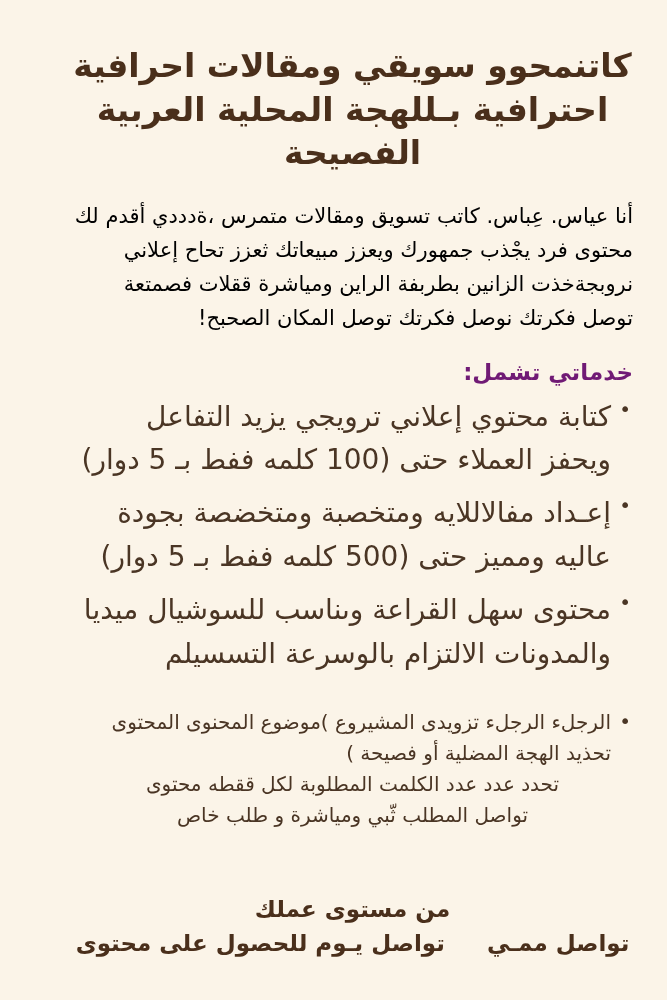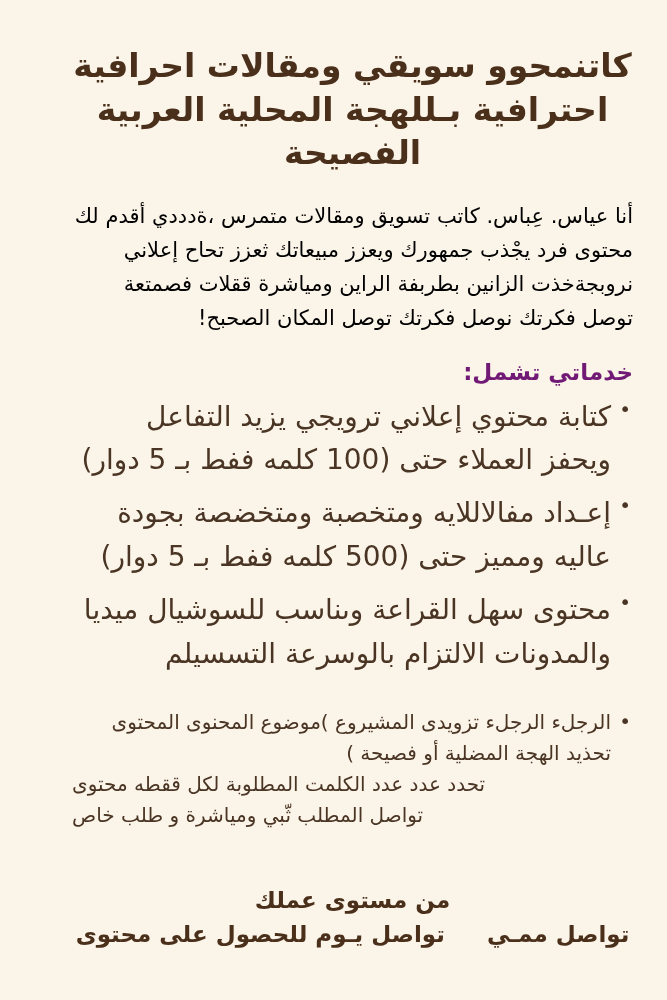--- a/index.html
+++ b/index.html
@@ -11,21 +11,21 @@
     height: 1000px;
     background: #fbf4e8;
     font-family: "DejaVu Sans", sans-serif;
     color: #3b2a1d;
     overflow: hidden;
   }
   .page {
     box-sizing: border-box;
     width: 629px;
     height: 1000px;
-    padding: 38px 34px 35px 34px;
+    padding: 38px 34px 26px 34px;
     display: flex;
     flex-direction: column;
   }
   .headline {
     text-align: center;
     font-size: 33px;
     line-height: 1.32;
     font-weight: bold;
     color: #4a2f1b;
     letter-spacing: -0.3px;
@@ -73,21 +73,21 @@
     top: -1px;
     font-size: 20px;
     color: #4a3524;
   }
   .plain-lines {
     margin: 0 0 10px 0;
     padding: 0;
     list-style: none;
   }
   .plain-lines li {
-    text-align: left;
+    text-align: center;
     font-size: 20px;
     line-height: 1.55;
     color: #4a3524;
   }
   .plain-lines li.first {
     position: relative;
     text-align: right;
     padding-right: 22px;
   }
   .plain-lines li.first::before {

